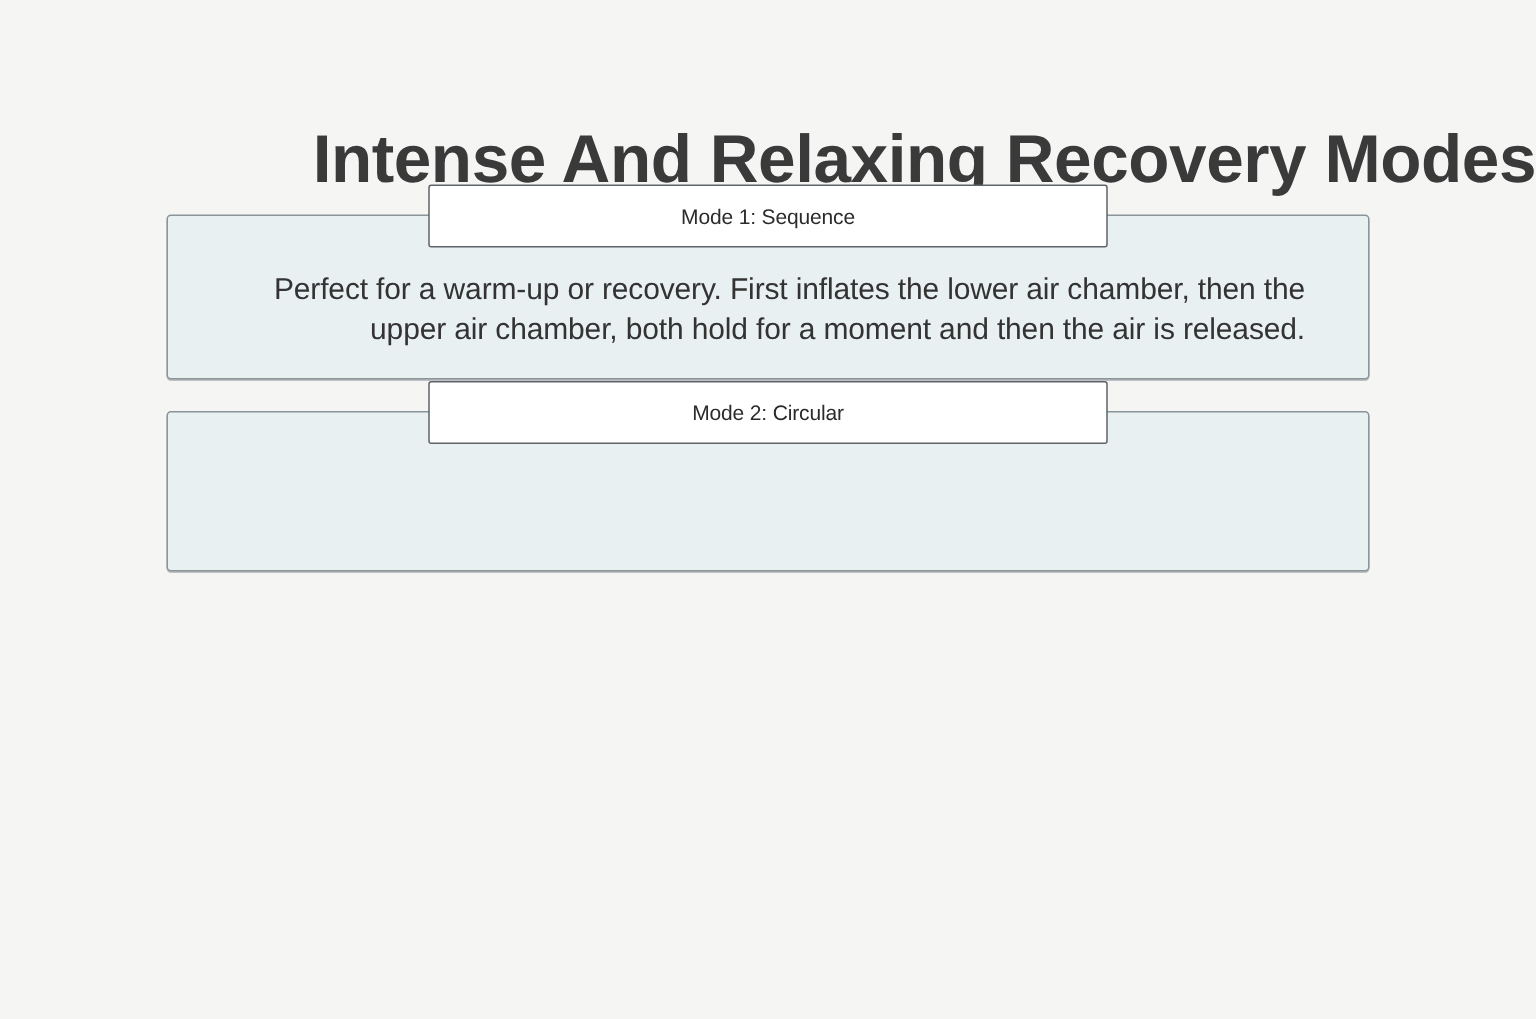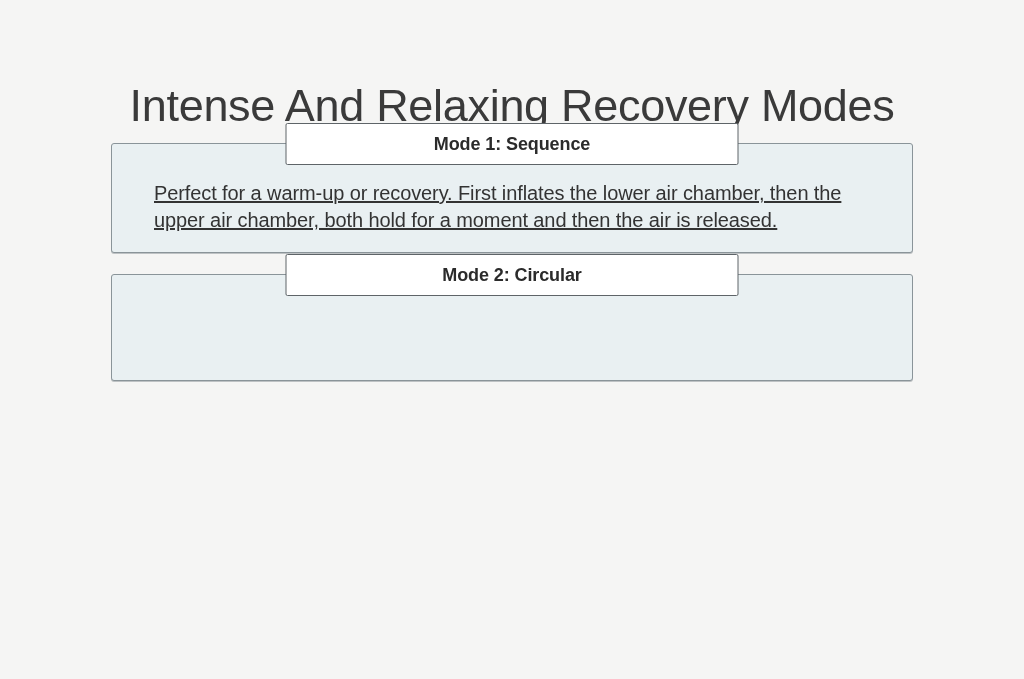--- a/index.html
+++ b/index.html
@@ -20,23 +20,23 @@
     height: 679px;
     box-sizing: border-box;
   }
 
   
   .page-title {
     position: absolute;
     top: 48px;
     left: 0;
     width: 1024px;
-    text-align: center;
+    text-align: right;
     font-size: 45px;
-    font-weight: normal;
+    font-weight: bold;
     color: #3a3a3a;
     letter-spacing: -0.3px;
     line-height: 56px;
     white-space: nowrap;
   }
 
   
   .cards {
     position: absolute;
     top: 143px;
@@ -58,27 +58,26 @@
     background: #e9f0f2;
     border: 1px solid #8a9499;
     border-radius: 3px;
     box-shadow: 0 1px 0 rgba(90, 100, 105, 0.35);
     padding: 36px 42px 18px 42px;
     min-height: 91px;
   }
 
   .card-desc {
     margin: 0;
-    text-align: left;
+    text-align: right;
     font-size: 20px;
     line-height: 27px;
     color: #333333;
     font-weight: normal;
     letter-spacing: -0.1px;
-    text-decoration: underline;
   }
 
   
   .card-badge {
     position: absolute;
     top: 0;
     left: 50%;
     transform: translate(-50%, -21px);
     width: 453px;
     height: 42px;
@@ -86,22 +85,22 @@
     background: #ffffff;
     border: 1px solid #5e6468;
     border-radius: 2px;
     display: flex;
     align-items: center;
     justify-content: center;
     z-index: 2;
   }
 
   .card-badge-label {
-    font-size: 18px;
-    font-weight: bold;
+    font-size: 14px;
+    font-weight: normal;
     color: #2b2b2b;
     letter-spacing: -0.1px;
     white-space: nowrap;
     text-align: right;
   }
 
   
   .card-1 { margin-bottom: 21px; }
   .card-2 { margin-bottom: 21px; }
   .card-3 { margin-bottom: 0; }

